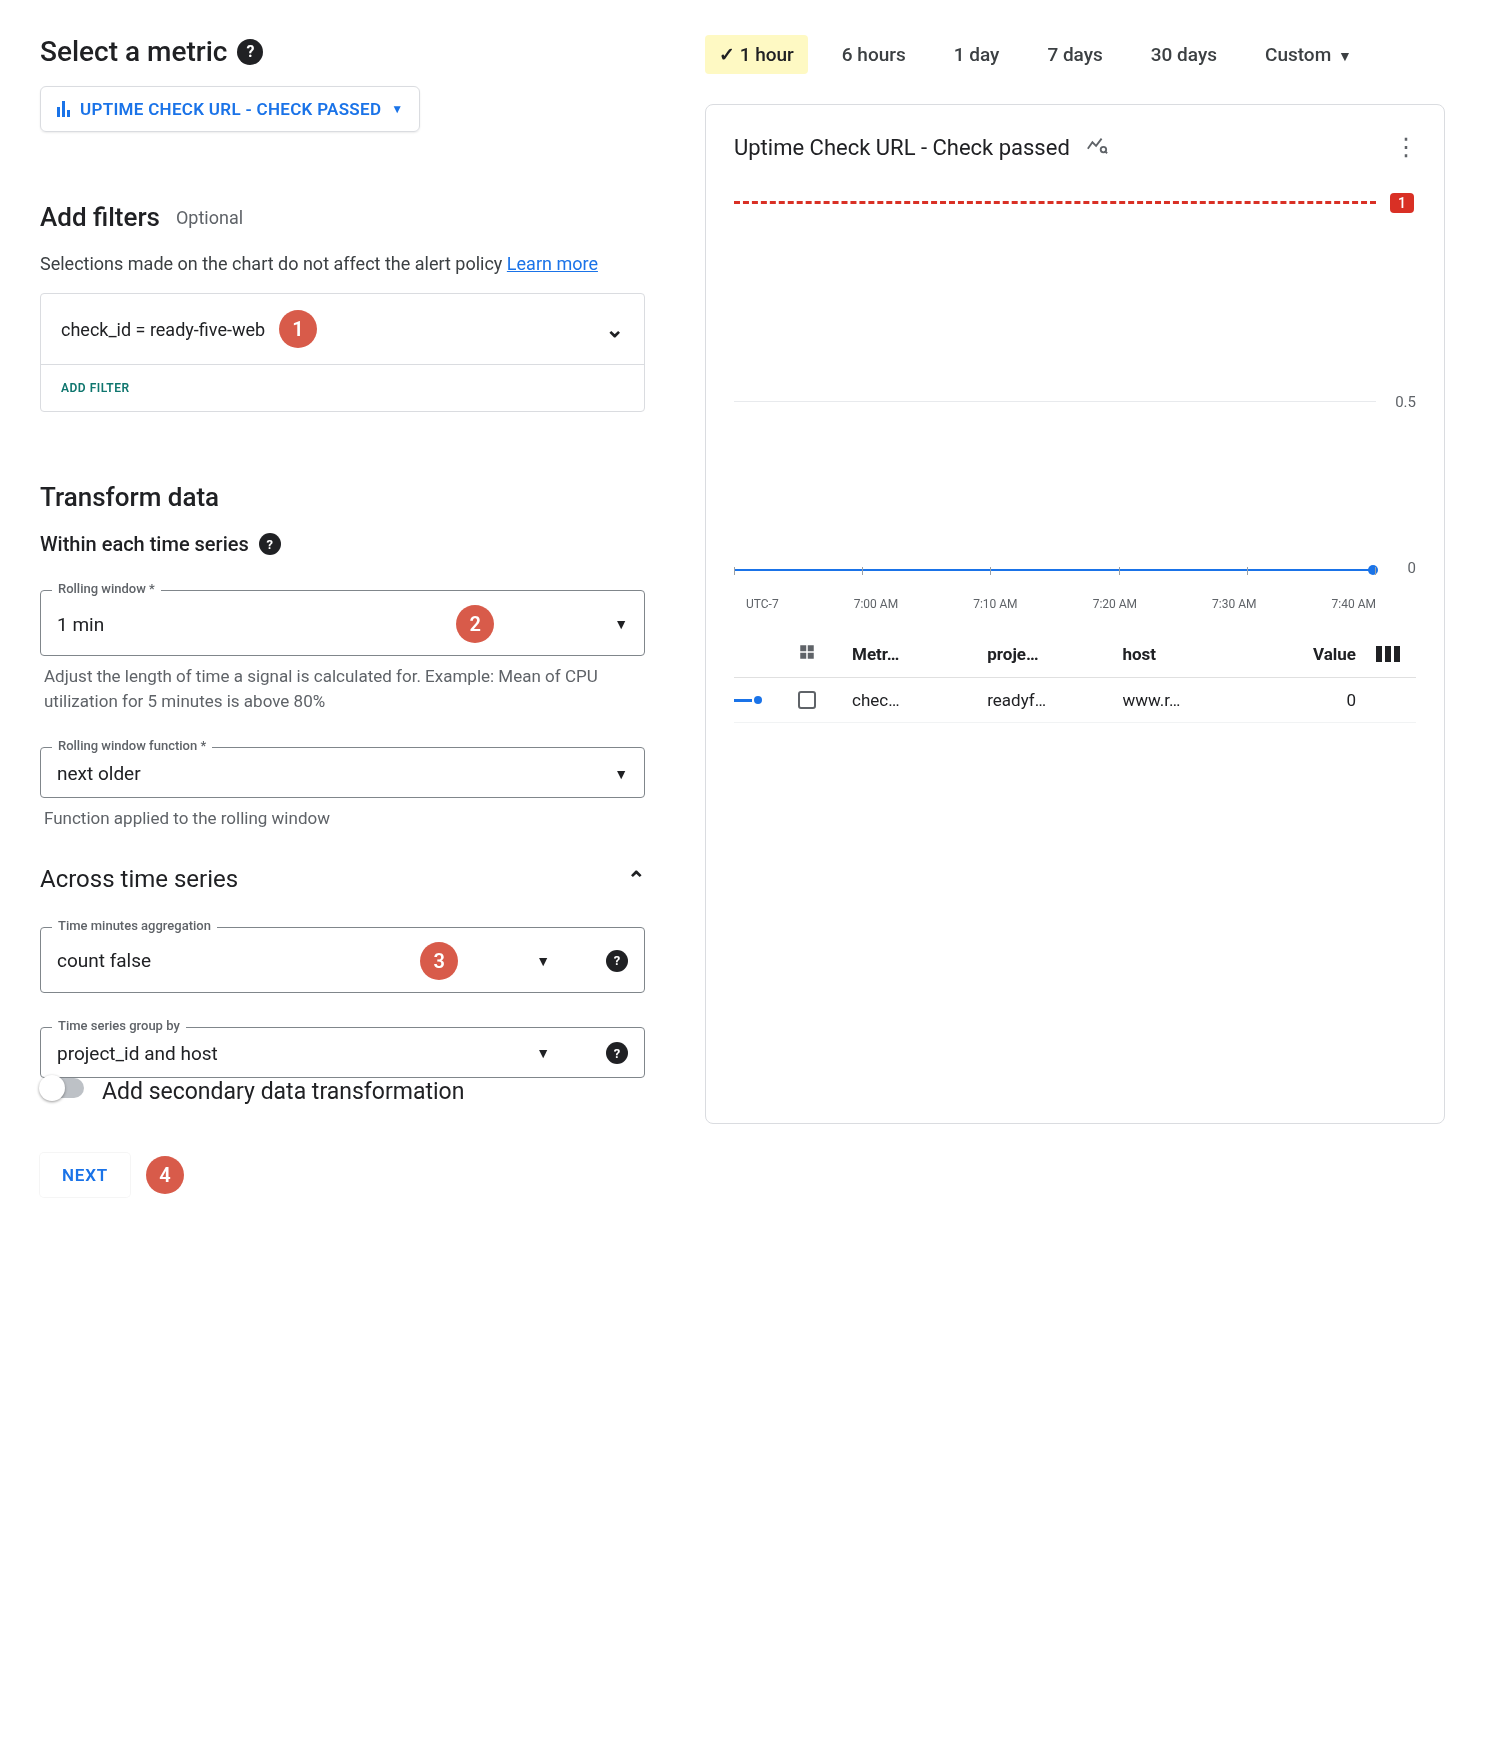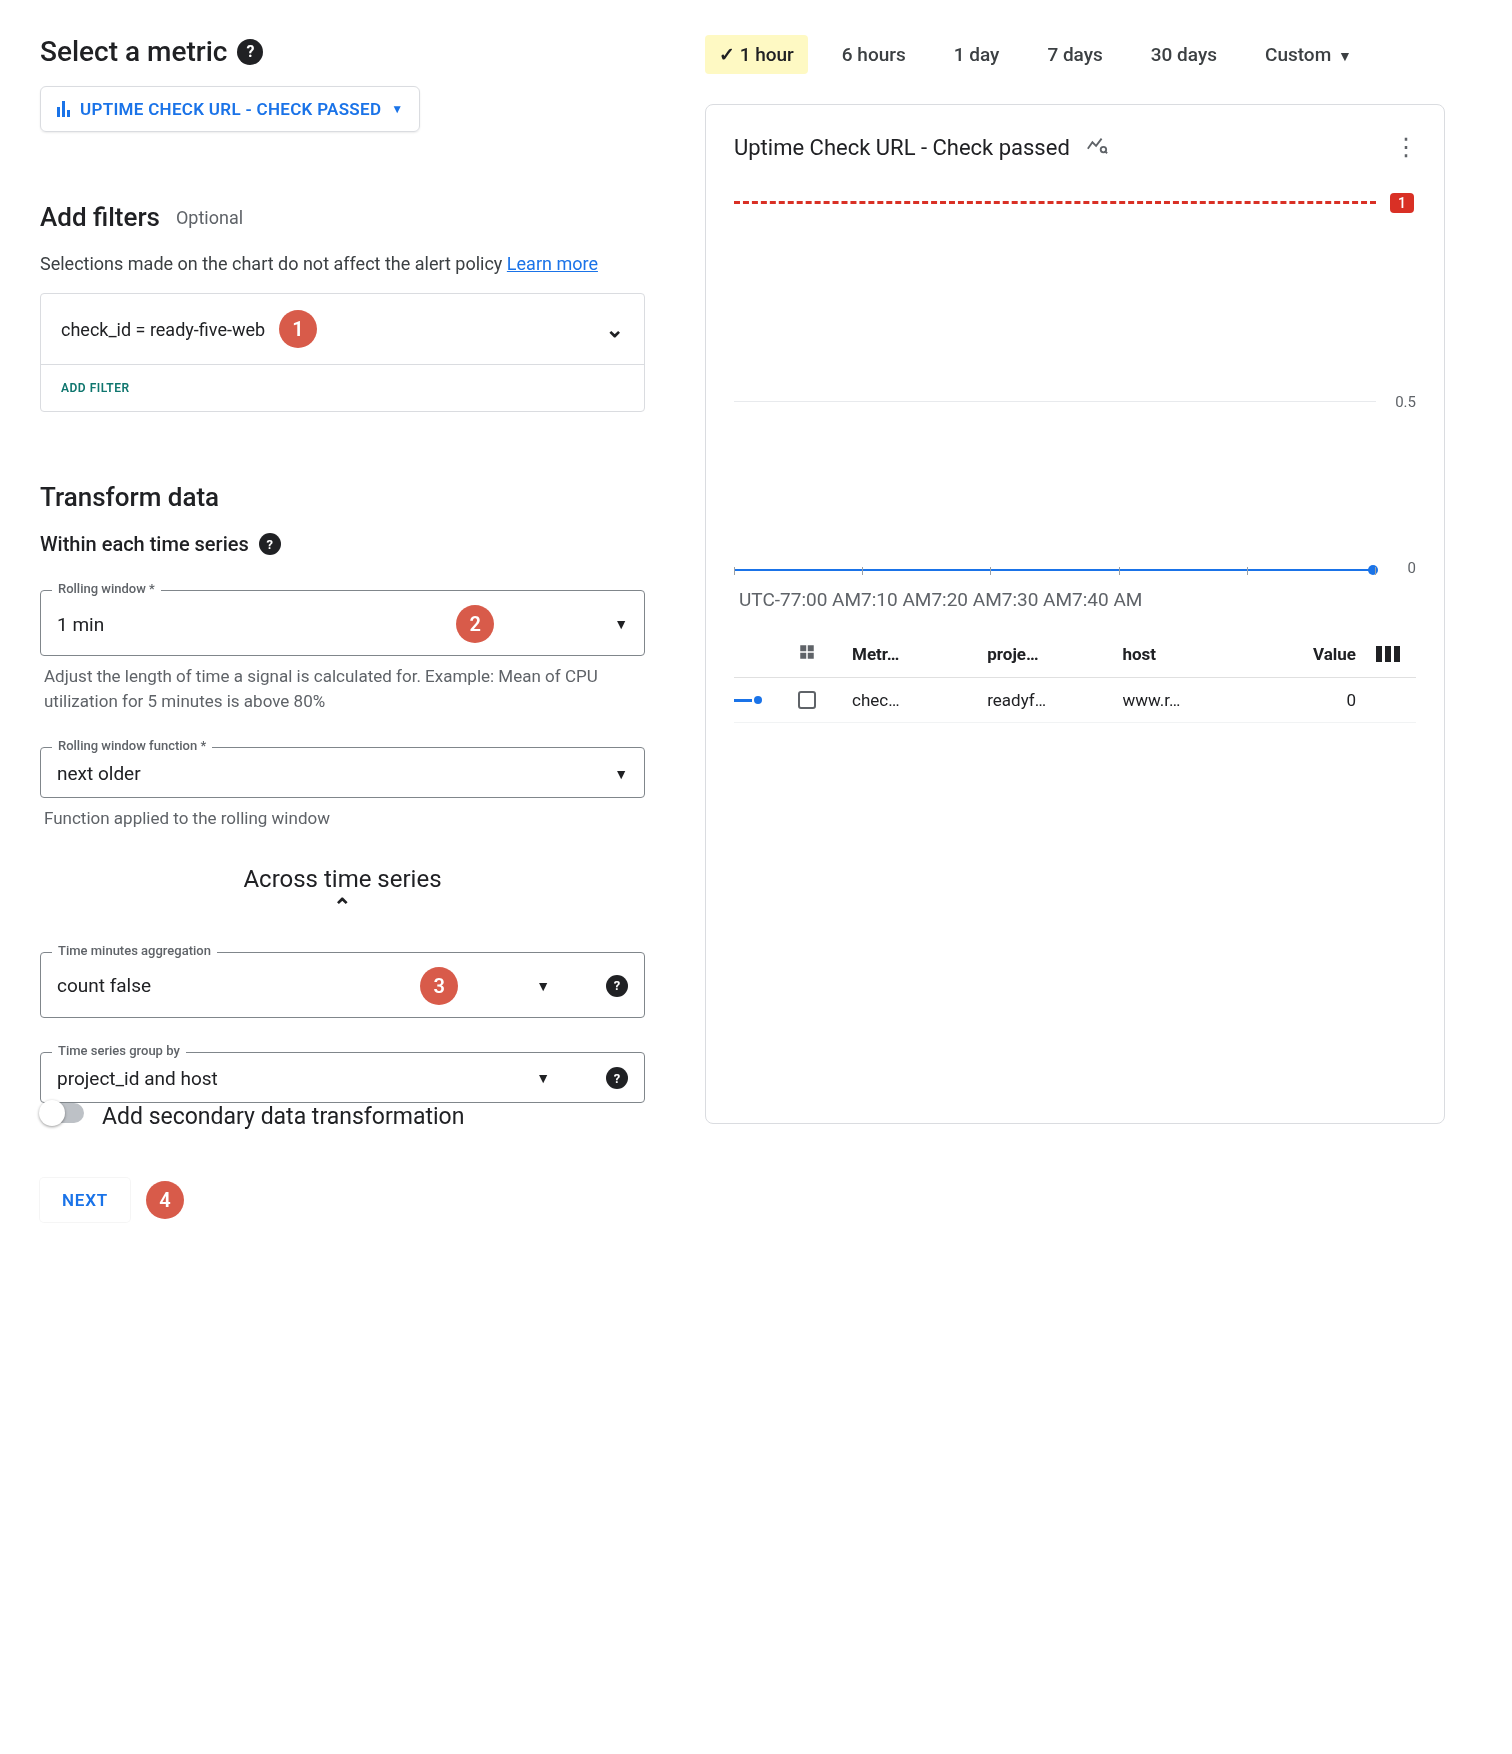--- a/index.html
+++ b/index.html
@@ -70,21 +70,21 @@
   .field-label {
     position:absolute; top:-9px; left:12px; background:#fff; padding:0 6px;
     font-size:13px; color:#5f6368; font-weight:500;
   }
   .field-with-help .down-tri { margin-right: 38px; }
   .down-tri { font-size:14px; }
   .helper { font-size:17px; color:#5f6368; margin:8px 4px 0 4px; line-height:1.45; }
 
   .across-header {
     display:flex; justify-content:space-between; align-items:center;
-    font-size:24px; font-weight:400; margin-top:34px;flex-direction:column;
+    font-size:24px; font-weight:400; margin-top:34px;
   }
 
   .toggle-row { display:flex; align-items:flex-start; gap:18px; font-size:23px; }
   .toggle {
     width:44px; height:20px; background:#bdc1c6; border-radius:999px; position:relative;
   }
   .toggle::after {
     content:""; position:absolute; left:-1px; top:-3px; width:26px; height:26px;
     background:#fff; border-radius:50%; box-shadow:0 1px 3px rgba(0,0,0,.4);
   }
@@ -127,22 +127,22 @@
   .mid-grid {
     position:absolute; left:0; right:40px; top:50%; border-top:1px solid #e8eaed;
   }
   .axis-05 { position:absolute; right:0; top:48%; font-size:15px; color:#5f6368;}
   .axis-0  { position:absolute; right:0; bottom:34px; font-size:15px; color:#5f6368;}
   .x-axis { position:absolute; left:0; right:40px; bottom:40px; border-top:2px solid #1a73e8;}
   .blue-dot { position:absolute; right:38px; bottom:36px; width:10px; height:10px; background:#1a73e8; border-radius:50%;}
   .ticks { position:absolute; left:0; right:40px; bottom:36px; display:flex; justify-content:space-between;}
   .ticks span { width:1px; height:8px; background:#9aa0a6; display:block; }
   .x-labels {
-    position:absolute; left:5px; right:40px; bottom:0;
-    display:flex; justify-content:flex-start; font-size:19px; color:#5f6368;
+    position:absolute; left:12px; right:40px; bottom:0;
+    display:flex; justify-content:space-between; font-size:12px; color:#5f6368;
   }
 
   .legend-table { margin-top:20px; }
   .legend-head, .legend-row {
     display:grid; grid-template-columns: 50px 40px 1fr 1fr 1.2fr 80px 40px;
     gap:14px; align-items:center; padding:12px 0;
   }
   .legend-head { font-weight:700; border-bottom:1px solid #e0e0e0; font-size:17px;}
   .legend-row { border-bottom:1px solid #f1f3f4; font-size:17px;}
   .dashboard-icon { color:#5f6368; }

